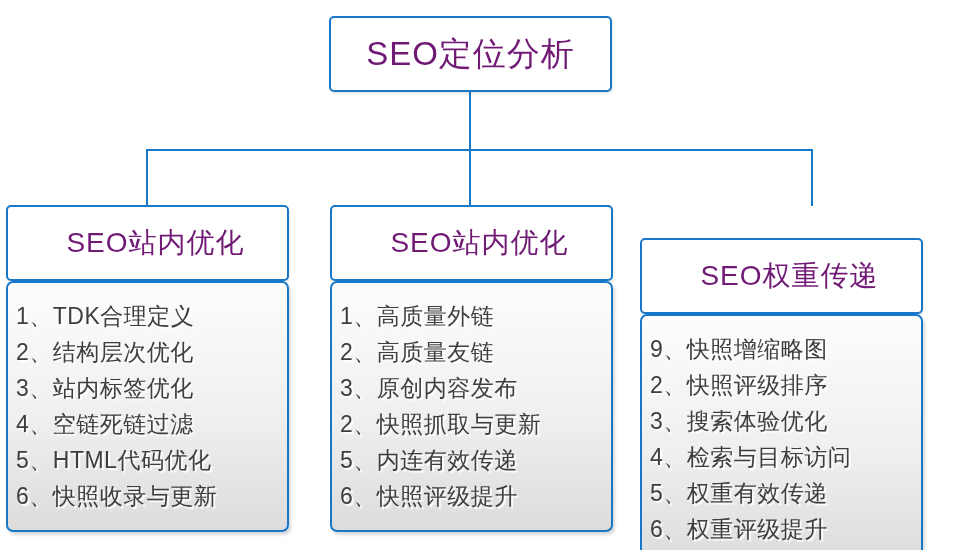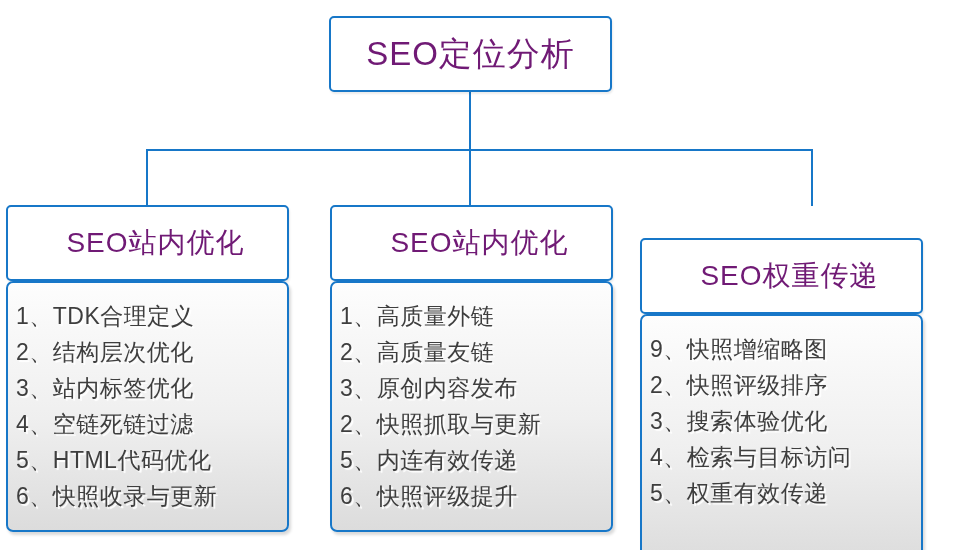--- a/index.html
+++ b/index.html
@@ -95,16 +95,17 @@
   <div class="col col-3">
     <div class="node branch-header">
       <span>SEO权重传递</span>
     </div>
     <div class="branch-list">
       <div class="item">9、快照增缩略图</div>
       <div class="item">2、快照评级排序</div>
       <div class="item">3、搜索体验优化</div>
       <div class="item">4、检索与目标访问</div>
       <div class="item">5、权重有效传递</div>
+      <div class="item">6、权重评级提升</div>
     </div>
   </div>
 
 </div>
 
 </body></html>

